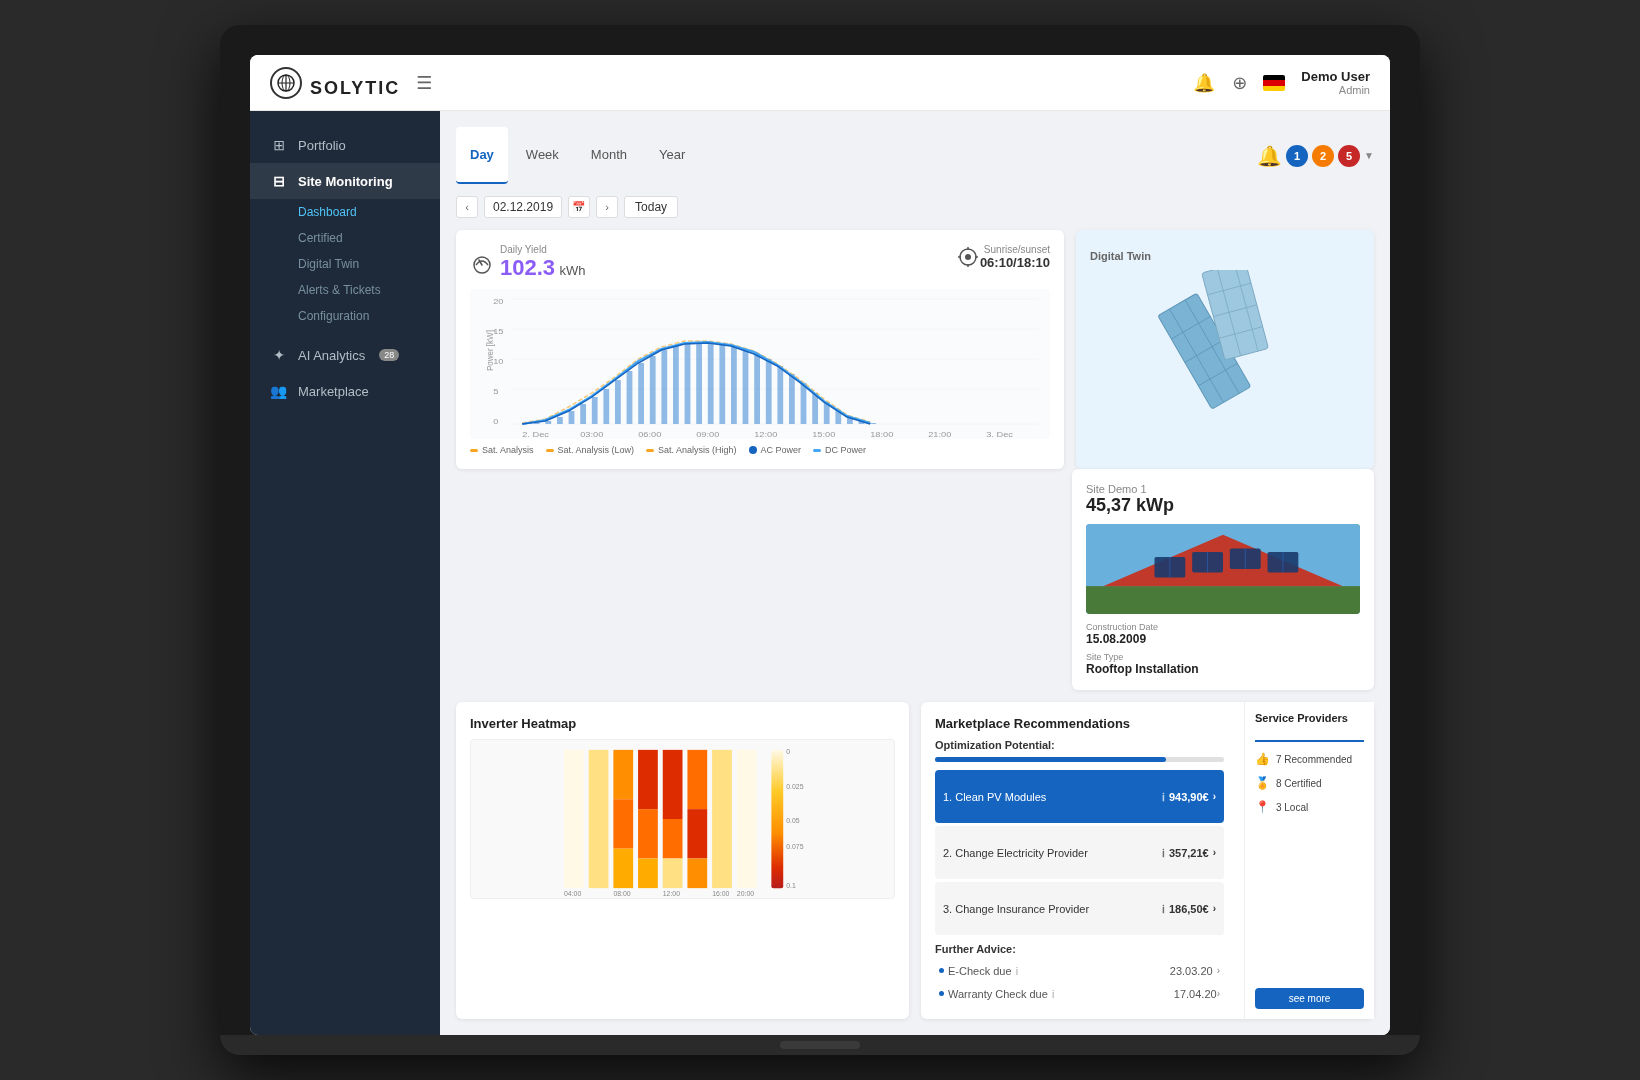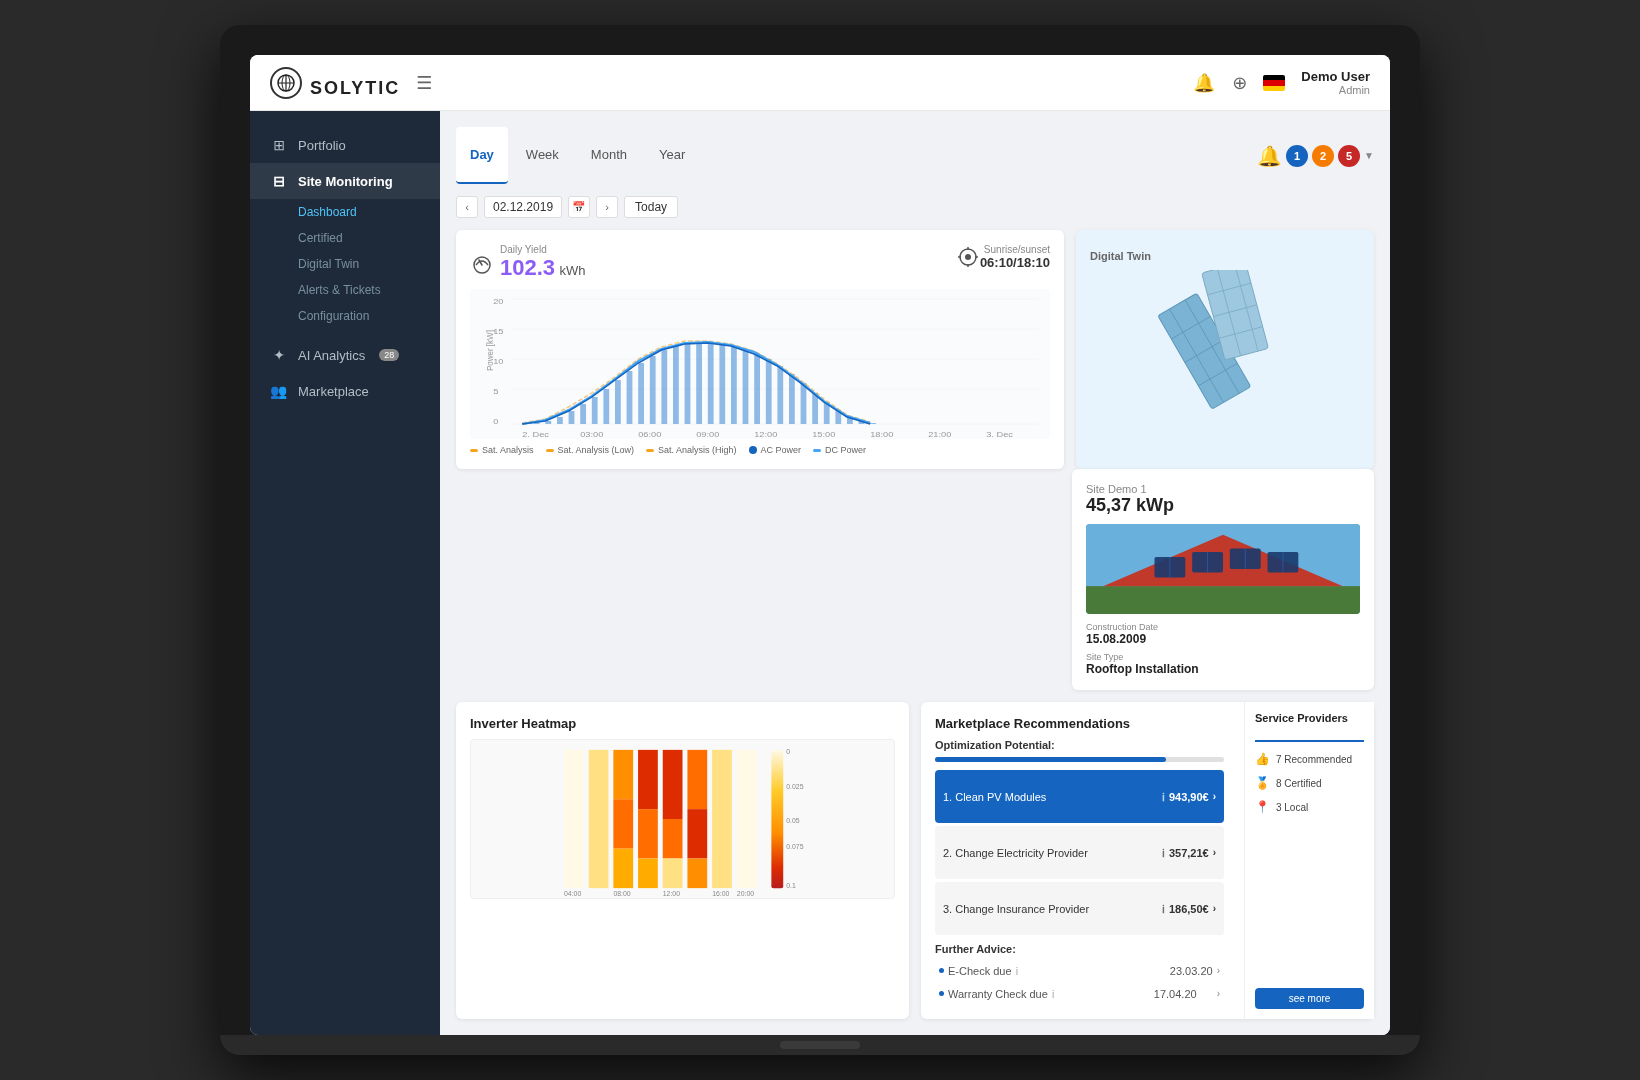--- a/index.html
+++ b/index.html
@@ -807,21 +807,21 @@
                   <span>23.03.20</span>
                   <span style="cursor:pointer;color:#888;font-size:10px;">›</span>
                 </div>
               </div>
               <div class="further-row">
                 <div class="further-row-left">
                   <div class="dot-bullet"></div>
                   <span>Warranty Check due</span>
                   <span class="info-icon" style="color:#888;">ℹ</span>
                 </div>
-                <div style="display:flex;align-items:center;gap:20px;">
+                <div style="display:flex;align-items:center;gap:0;">
                   <span>17.04.20</span>
                   <span style="cursor:pointer;color:#888;font-size:10px;">›</span>
                 </div>
               </div>
 
               <div class="provider-panel">
                 <div class="provider-title">Service Providers</div>
                 <div class="provider-item">
                   <span class="provider-icon">👍</span>
                   <span>7 Recommended</span>

